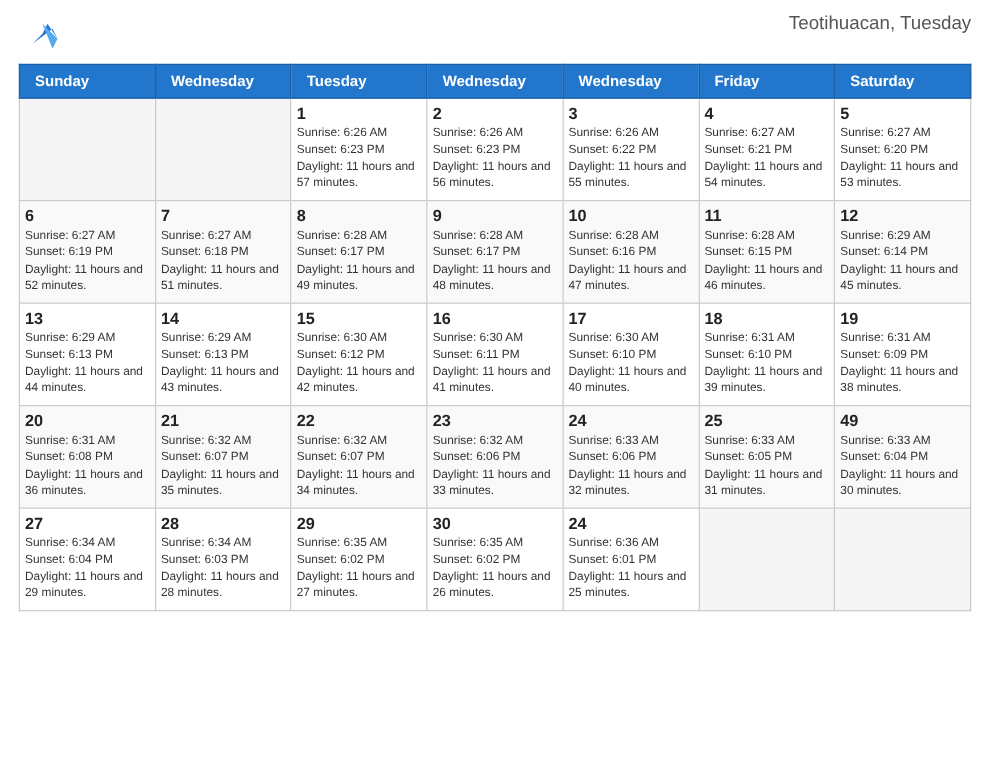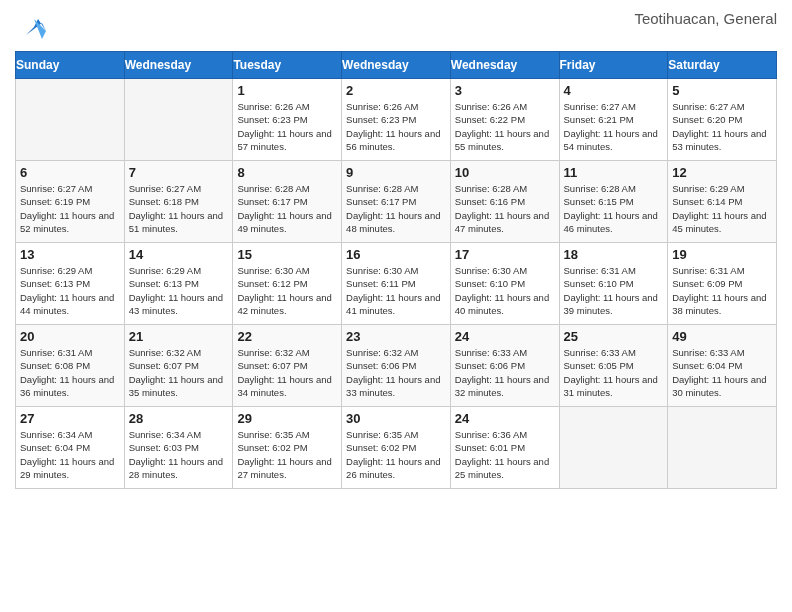--- a/index.html
+++ b/index.html
@@ -42,21 +42,21 @@
     table {
       width: 100%;
       border-collapse: collapse;
       table-layout: fixed;
     }
     th {
       background-color: #2277cc;
       color: #fff;
       font-size: 12px;
       font-weight: bold;
-      padding: 6px 0;
+      padding: 6px 12px;
       text-align: left;
       border: 1px solid #1a5fa8;
     }
     td {
       border: 1px solid #ccc;
       vertical-align: top;
       padding: 4px 4px;
       font-size: 10px;
       color: #333;
       height: 82px;
@@ -85,21 +85,21 @@
 <body>
 
 <div class="header">
   <div class="logo">
     <svg width="32" height="32" viewBox="0 0 32 32" style="margin-left:3px;margin-top:-4px;">
       <polygon points="8,24 24,12 28,20 20,8 16,16" fill="#2277cc"></polygon>
       <polygon points="16,8 28,20 24,28" fill="#55aaee"></polygon>
     </svg>
   </div>
   <div class="title-block">
-    <div class="location-title">Teotihuacan, General</div>
+    <div class="location-title">Teotihuacan, Tuesday</div>
   </div>
 </div>
 
 <table>
   <thead>
     <tr>
     <th>Sunday</th>
         <th>Wednesday</th>
         <th>Tuesday</th>
         <th>Wednesday</th>

